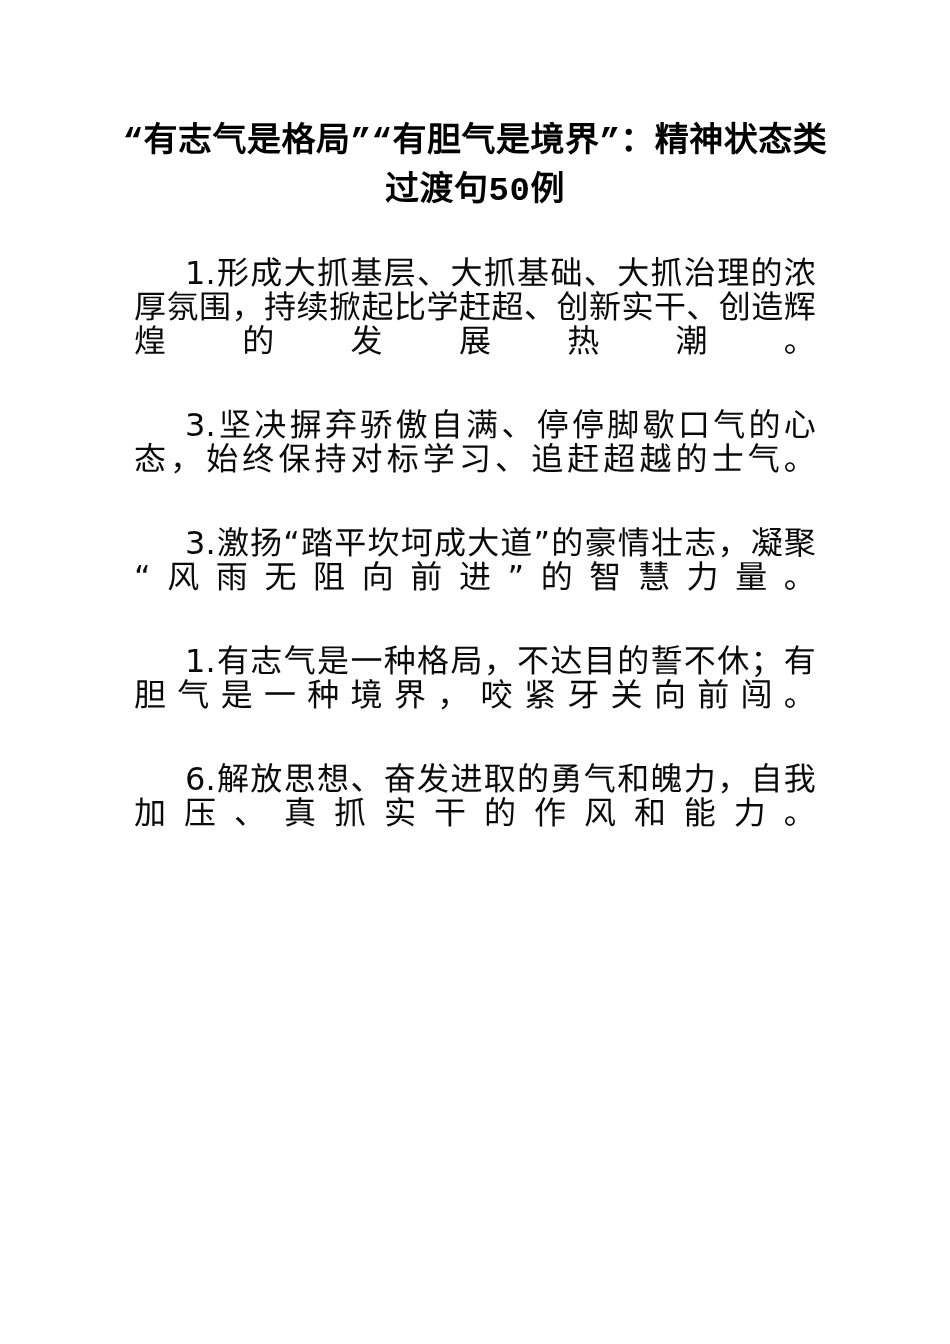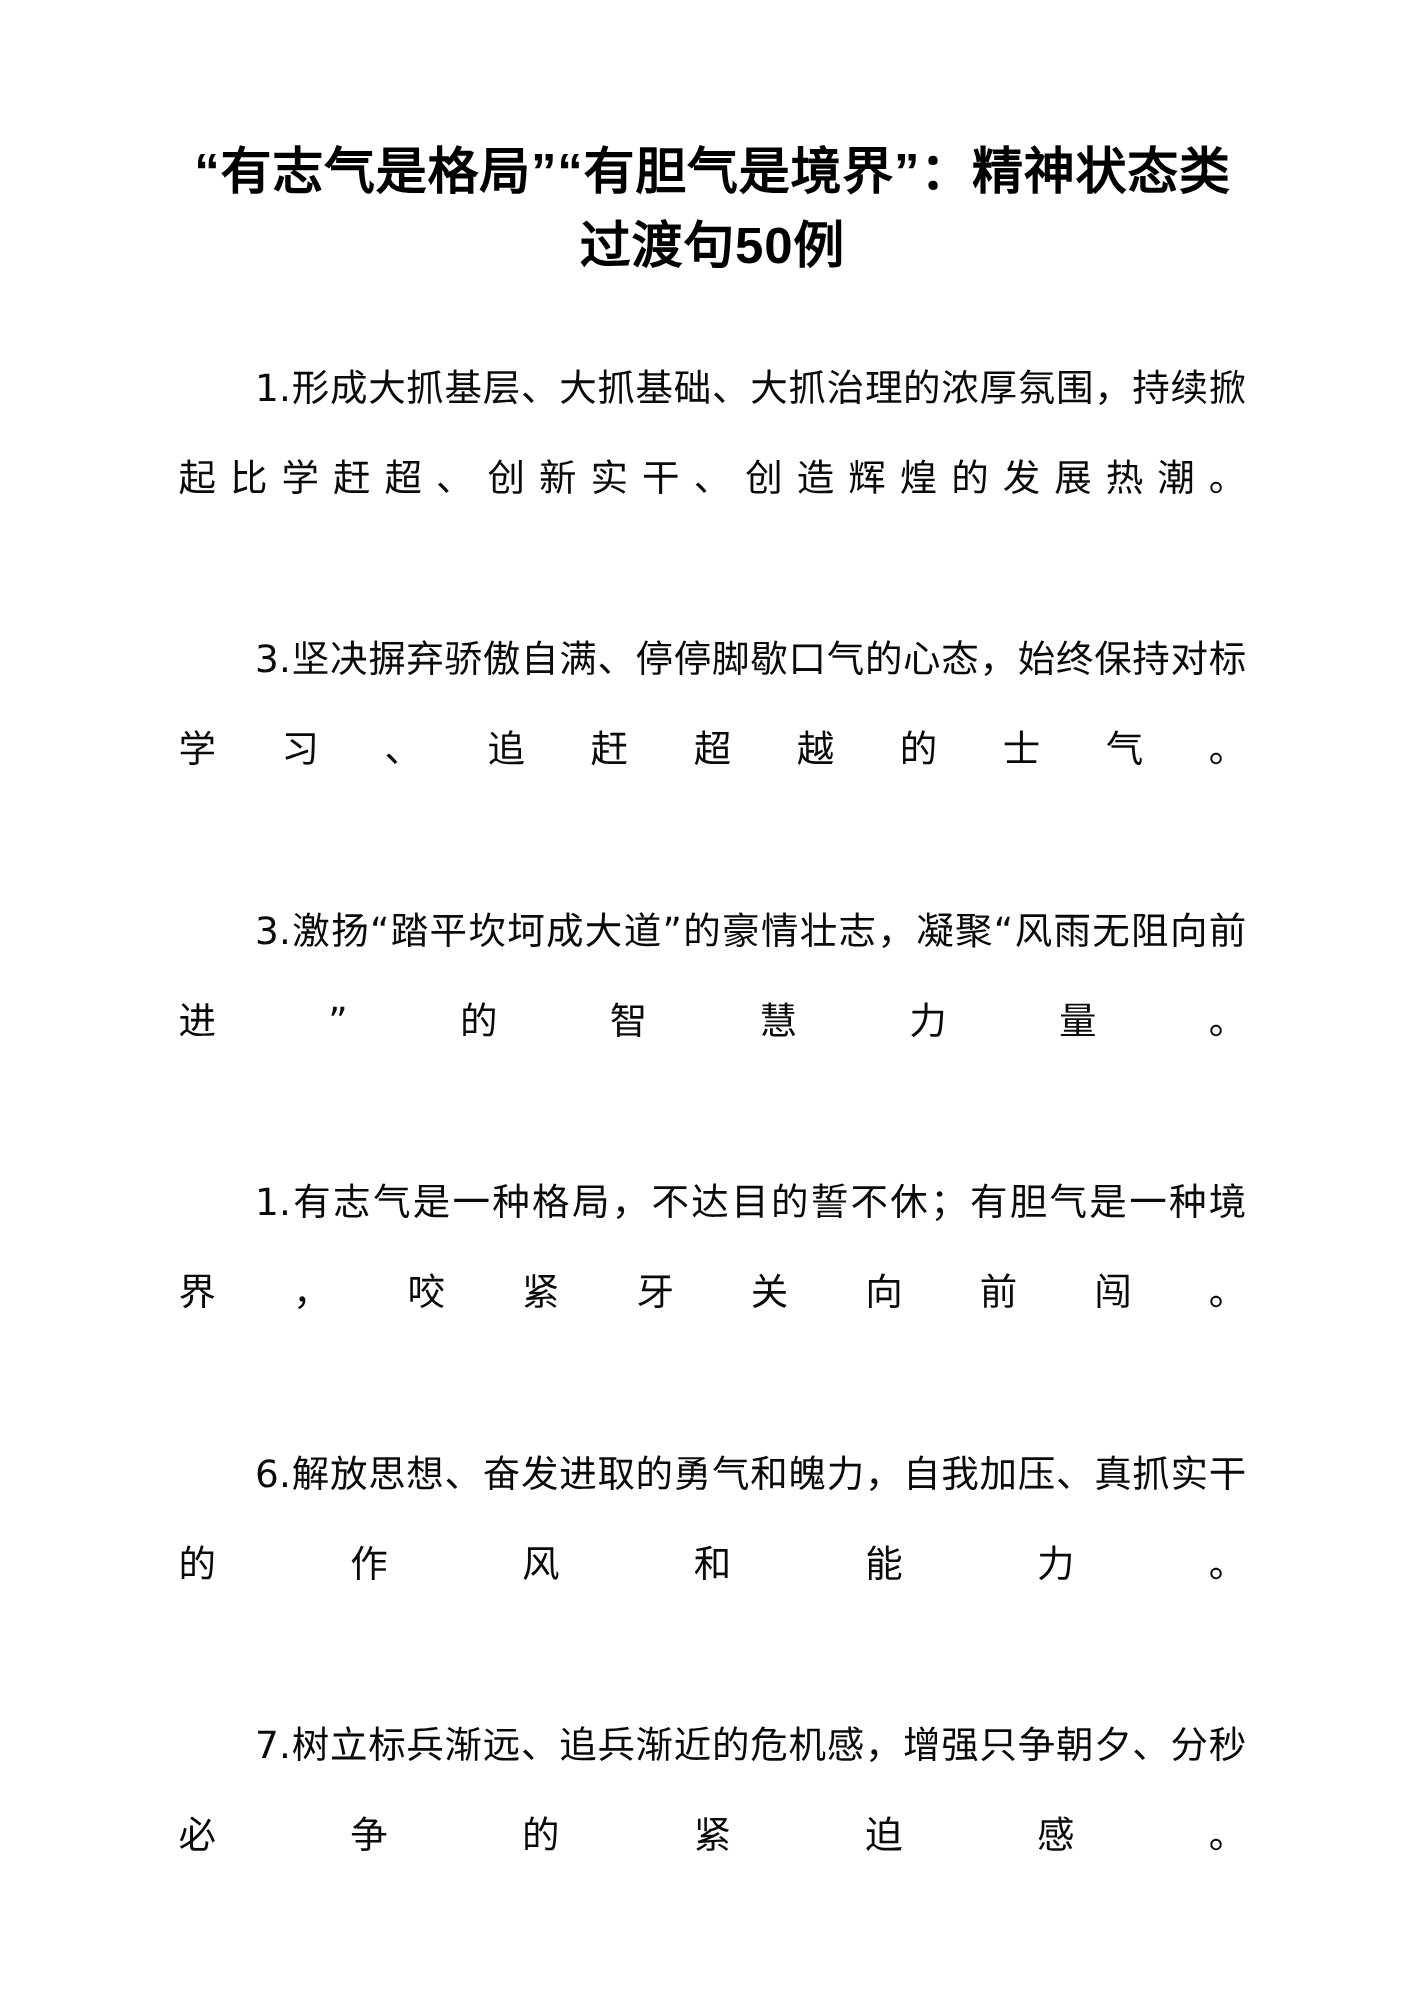--- a/index.html
+++ b/index.html
@@ -20,39 +20,39 @@
 
   .content {
     position: absolute;
     left: 118px;
     top: 0;
     width: 714px;
   }
 
   .doc-title {
     margin: 0;
-    padding-top: 91px;
-    font-family: Liberation Sans, sans-serif;
+    padding-top: 118px;
+    font-family: Liberation Mono, monospace;
     font-weight: bold;
     font-size: 34px;
     line-height: 49px;
     text-align: center;
     color: #000000;
     letter-spacing: 0.5px;
   }
 
   .body-block {
     margin-top: 40px;
   }
 
   .para {
-    margin: 1px;
+    margin: 16px;
     font-family: "DejaVu Sans", "Liberation Sans", sans-serif;
-    font-size: 25px;
-    line-height: 60px;
+    font-size: 32px;
+    line-height: 34px;
     color: #0a0a0a;
     text-align: justify;
     text-justify: inter-character;
     text-indent: 51px;
     letter-spacing: 0.15px;
     word-break: break-all;
   }
 
   .para::after {
     content: "";
@@ -68,18 +68,17 @@
   <div class="content">
 
     <h1 class="doc-title">“有志气是格局”“有胆气是境界”：精神状态类过渡句50例</h1>
 
     <div class="body-block">
       <p class="para">1.形成大抓基层、大抓基础、大抓治理的浓厚氛围，持续掀起比学赶超、创新实干、创造辉煌的发展热潮。</p>
       <p class="para">3.坚决摒弃骄傲自满、停停脚歇口气的心态，始终保持对标学习、追赶超越的士气。</p>
       <p class="para">3.激扬“踏平坎坷成大道”的豪情壮志，凝聚“风雨无阻向前进”的智慧力量。</p>
       <p class="para">1.有志气是一种格局，不达目的誓不休；有胆气是一种境界，咬紧牙关向前闯。</p>
       <p class="para">6.解放思想、奋发进取的勇气和魄力，自我加压、真抓实干的作风和能力。</p>
-      <p class="para">7.树立标兵渐远、追兵渐近的危机感，增强只争朝夕、分秒必争的紧迫感。</p>
 
     </div>
 
   </div>
 </div>
 
 </body></html>

